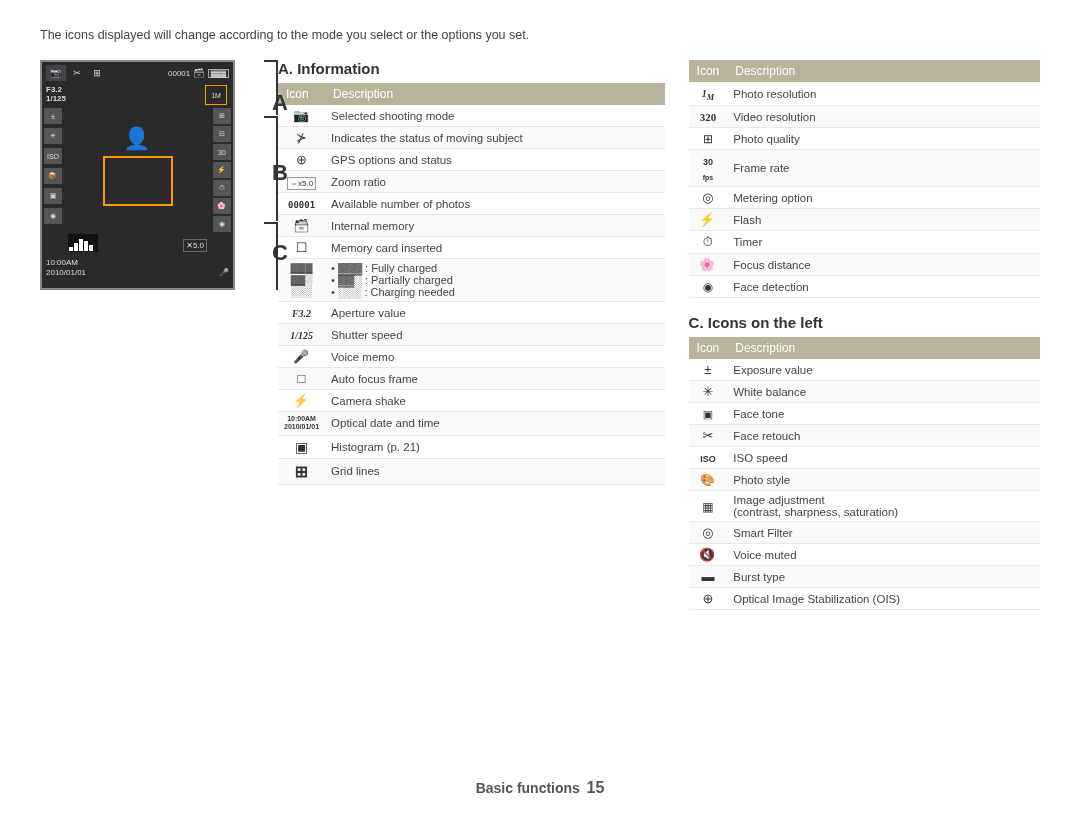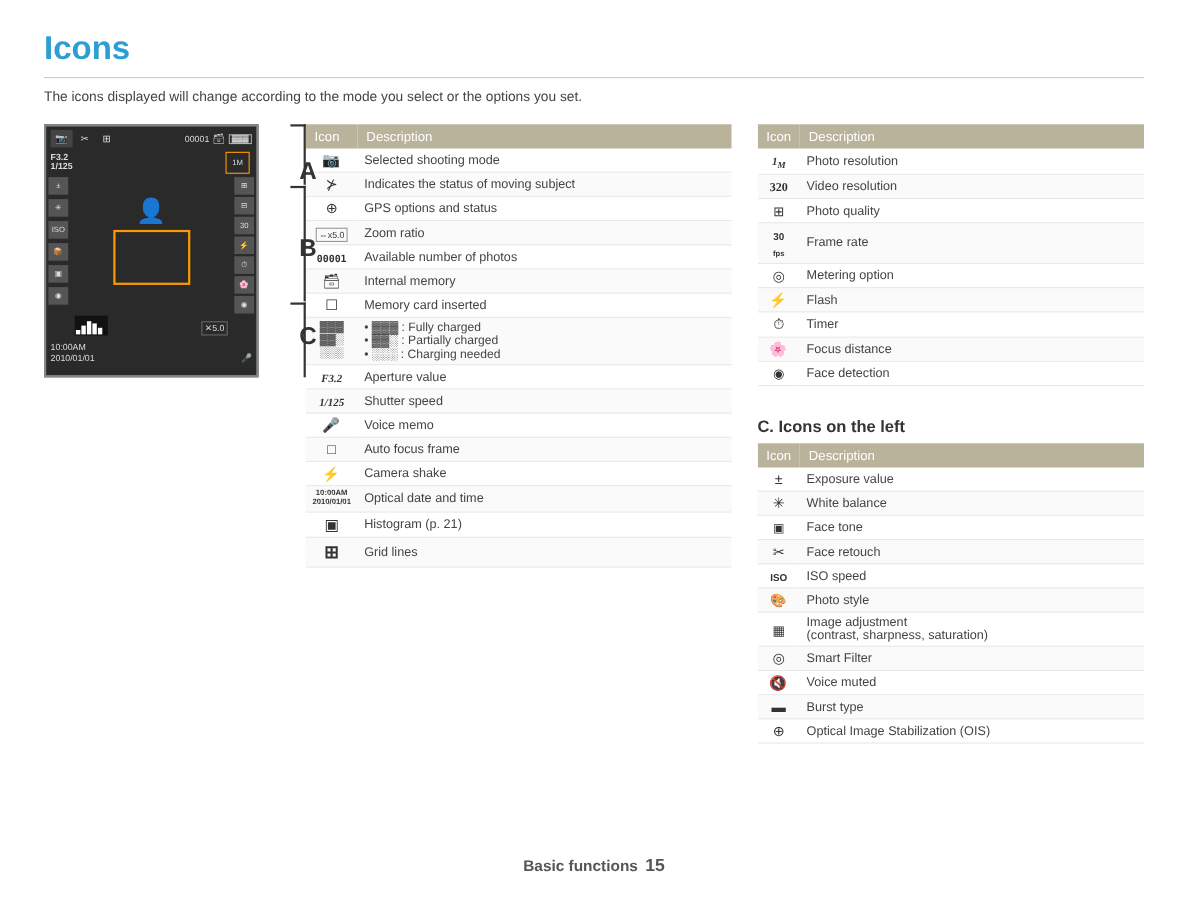--- a/index.html
+++ b/index.html
@@ -203,37 +203,36 @@
     table tbody td {
       padding: 3px 6px;
       vertical-align: middle;
     }
     .icon-cell {
       width: 36px;
       text-align: center;
       font-size: 13px;
     }
     .desc-cell { color: #444; font-size: 11.5px; }
-    .section-bc-inner { margin-top: 29px; }
+    .section-bc-inner { margin-top: 16px; }
     .footer {
       position: absolute;
       bottom: 18px;
       left: 0;
       right: 0;
       text-align: center;
       font-size: 12px;
       color: #555;
     }
     .footer span { font-weight: bold; font-size: 14px; }
   </style>
 </head>
 <body>
 
 <div class="page">
-  <h1>Icons</h1>
   <p class="subtitle">The icons displayed will change according to the mode you select or the options you set.</p>
 
   <div class="main-layout">
 
     <div class="camera-diagram">
       <div class="camera-screen">
 
         <div class="top-row">
           <div class="top-icons">
             <div class="cam-icon-sm" style="background:#444; width:20px; height:16px; font-size:9px;">📷</div>
@@ -302,20 +301,21 @@
       <div class="label-A">A</div>
       <div class="bracket-B"></div>
       <div class="label-B">B</div>
       <div class="bracket-C"></div>
       <div class="label-C">C</div>
     </div>
 
     <div class="content-area">
 
       <div class="section-a">
+        <div class="section-title">A. Information</div>
         <table>
           <thead>
             <tr>
               <th>Icon</th>
               <th>Description</th>
             </tr>
           </thead>
           <tbody id="section-a-tbody">
               <tr>
       <td class="icon-cell">📷</td>

